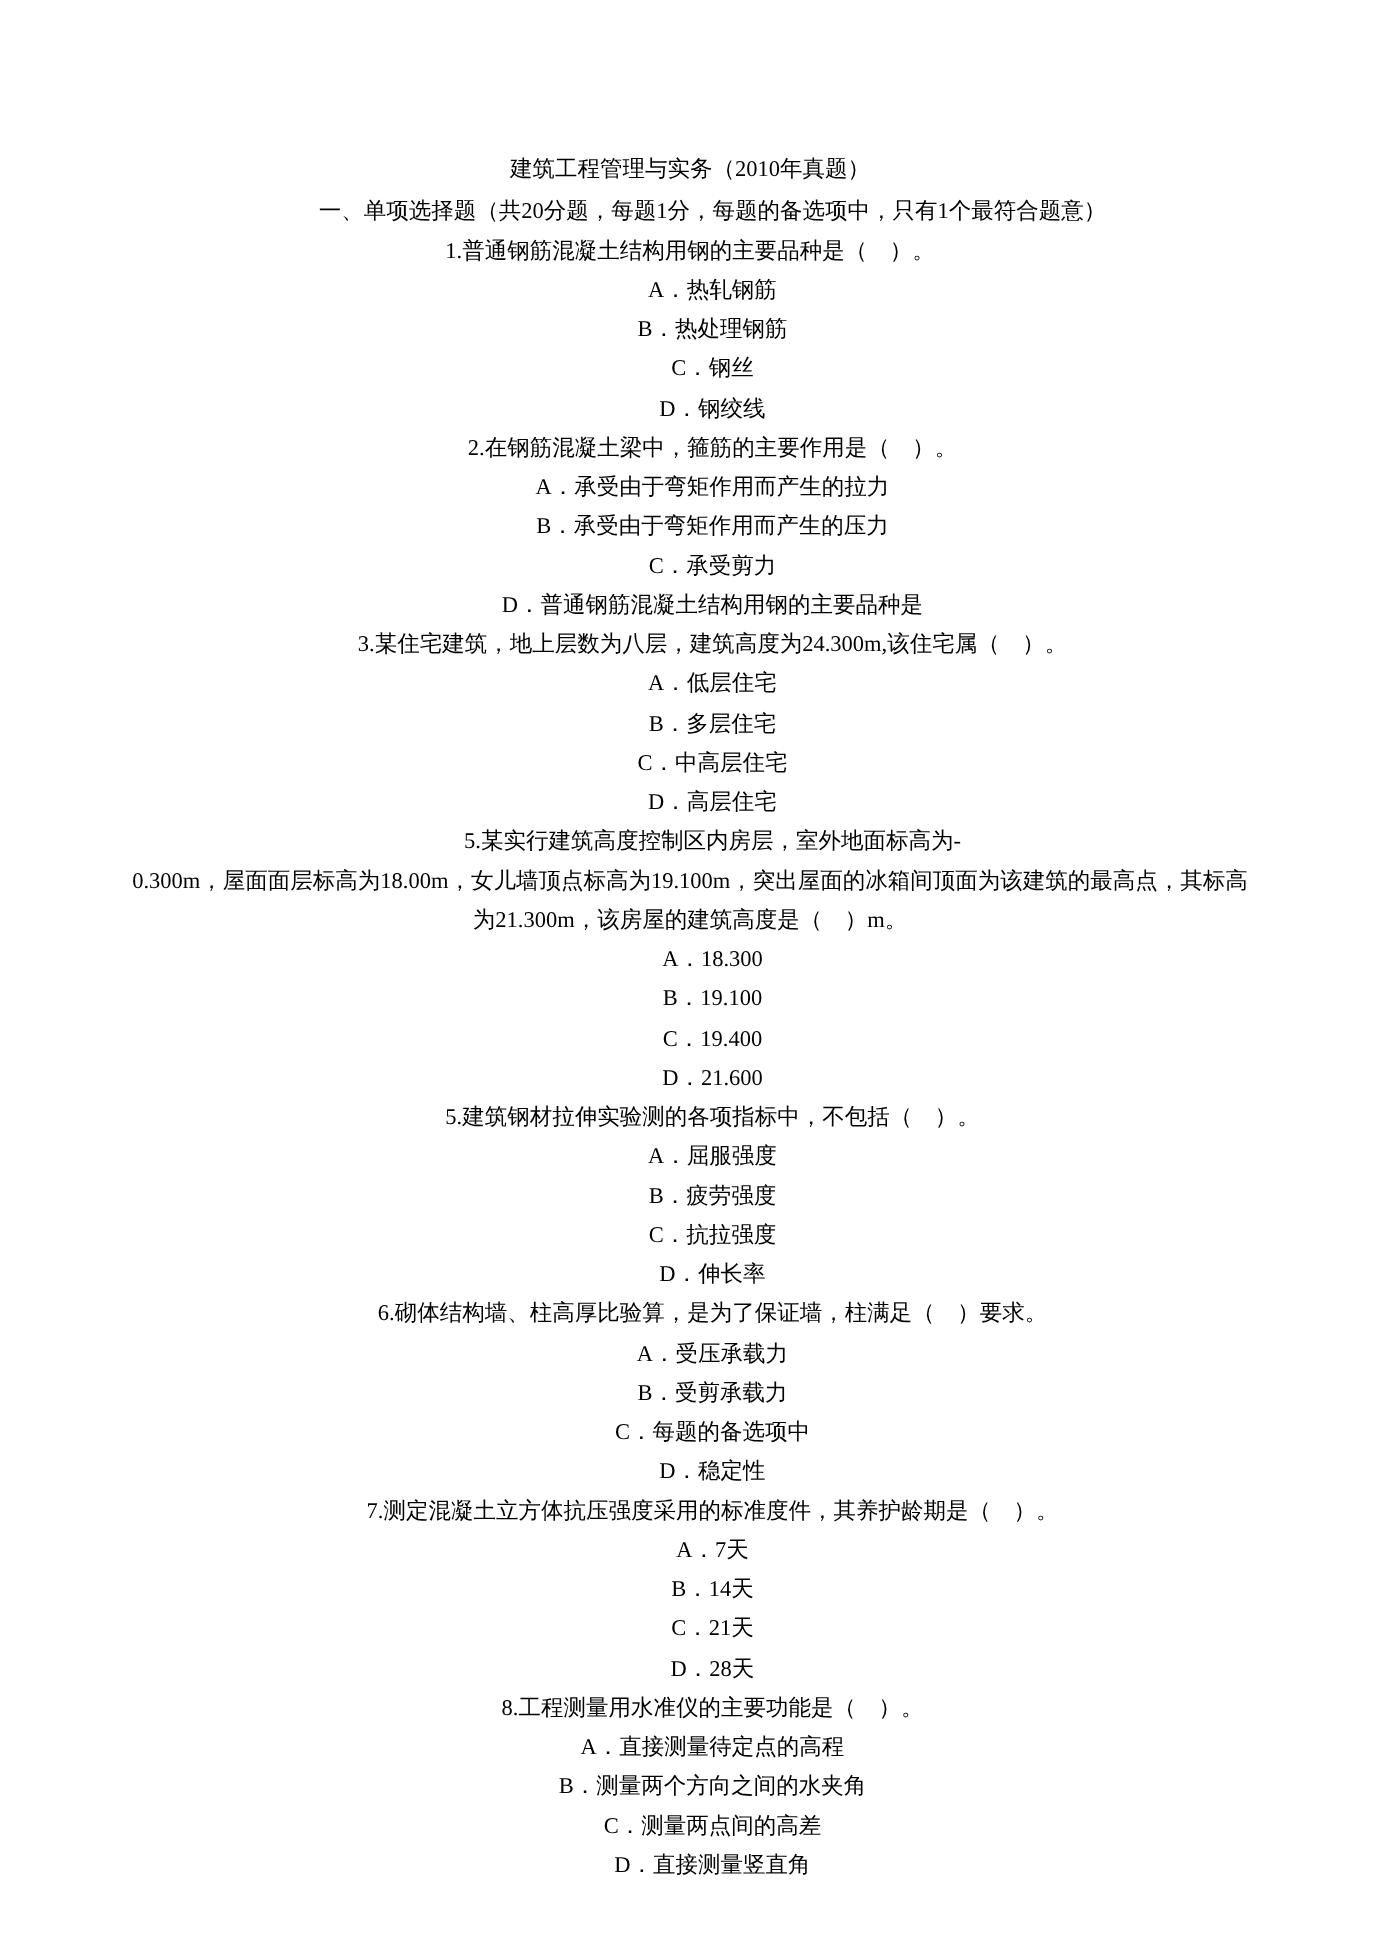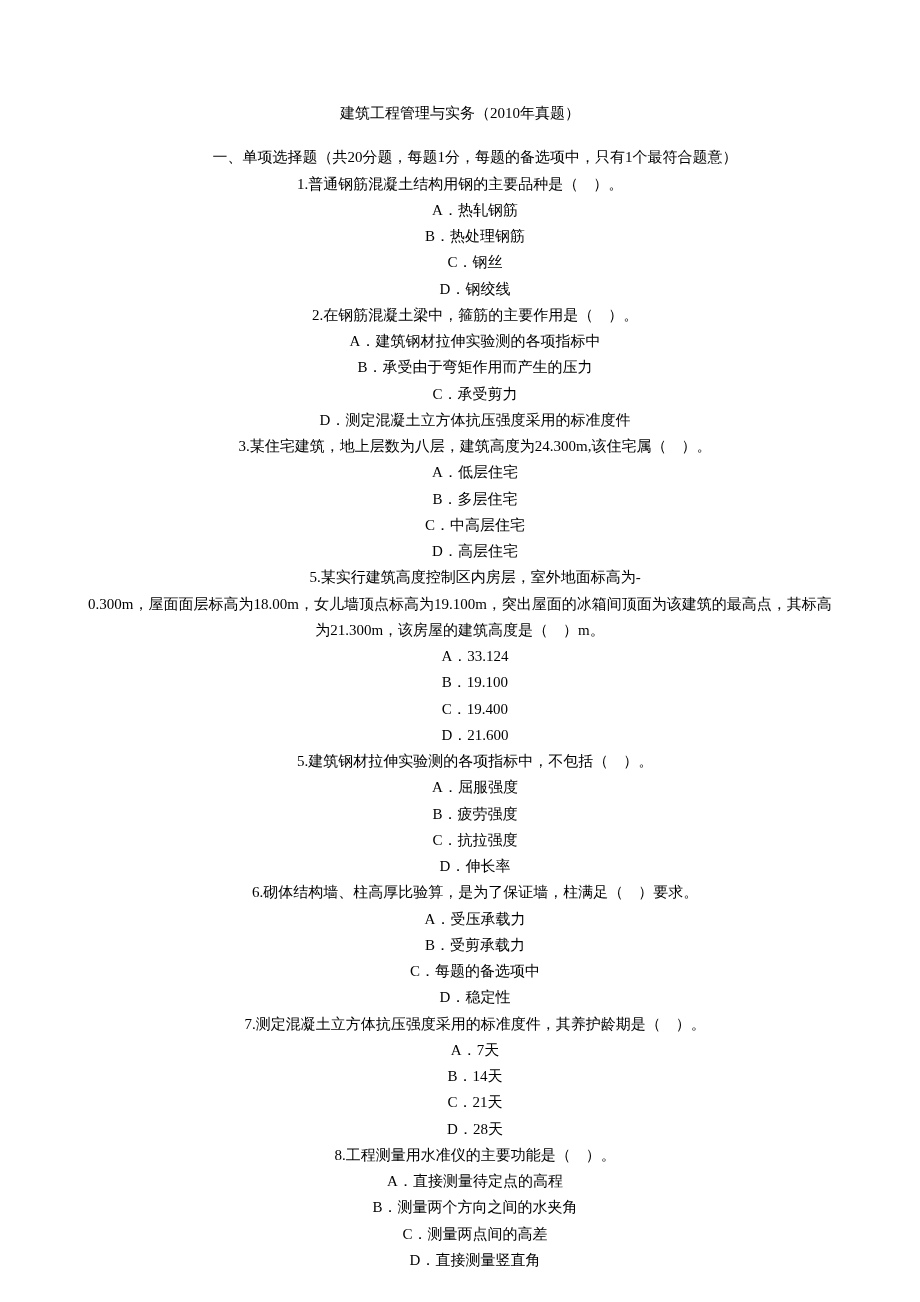--- a/index.html
+++ b/index.html
@@ -8,21 +8,21 @@
       line-height: 1.75;
       color: #000;
       background: #fff;
       margin: 0;
       padding: 100px 88px 60px 88px;
       width: 920px;
       box-sizing: border-box;
     }
     .title {
       text-align: center;
-      margin-bottom: 18px;
+      margin-bottom: 2px;
     }
     .section-header {
       text-indent: 2em;
     }
     .q-stem {
       text-indent: 0;
       margin: 0;
     }
     .q-stem.indent {
       text-indent: 2em;
@@ -42,34 +42,34 @@
 <p class="title">建筑工程管理与实务（2010年真题）</p>
 <p class="section-header">一、单项选择题（共20分题，每题1分，每题的备选项中，只有1个最符合题意）</p>
 
 <p class="q-stem noindent">1.普通钢筋混凝土结构用钢的主要品种是（　）。</p>
 <p class="opt">A．热轧钢筋</p>
 <p class="opt">B．热处理钢筋</p>
 <p class="opt">C．钢丝</p>
 <p class="opt">D．钢绞线</p>
 
 <p class="q-stem indent">2.在钢筋混凝土梁中，箍筋的主要作用是（　）。</p>
-<p class="opt">A．建筑钢材拉伸实验测的各项指标中</p>
+<p class="opt">A．承受由于弯矩作用而产生的拉力</p>
 <p class="opt">B．承受由于弯矩作用而产生的压力</p>
 <p class="opt">C．承受剪力</p>
-<p class="opt">D．测定混凝土立方体抗压强度采用的标准度件</p>
+<p class="opt">D．普通钢筋混凝土结构用钢的主要品种是</p>
 
 <p class="q-stem indent">3.某住宅建筑，地上层数为八层，建筑高度为24.300m,该住宅属（　）。</p>
 <p class="opt">A．低层住宅</p>
 <p class="opt">B．多层住宅</p>
 <p class="opt">C．中高层住宅</p>
 <p class="opt">D．高层住宅</p>
 
 <p class="q-stem indent">5.某实行建筑高度控制区内房层，室外地面标高为-</p>
 <p class="q-stem noindent">0.300m，屋面面层标高为18.00m，女儿墙顶点标高为19.100m，突出屋面的冰箱间顶面为该建筑的最高点，其标高为21.300m，该房屋的建筑高度是（　）m。</p>
-<p class="opt">A．33.124</p>
+<p class="opt">A．18.300</p>
 <p class="opt">B．19.100</p>
 <p class="opt">C．19.400</p>
 <p class="opt">D．21.600</p>
 
 <p class="q-stem indent">5.建筑钢材拉伸实验测的各项指标中，不包括（　）。</p>
 <p class="opt">A．屈服强度</p>
 <p class="opt">B．疲劳强度</p>
 <p class="opt">C．抗拉强度</p>
 <p class="opt">D．伸长率</p>
 

